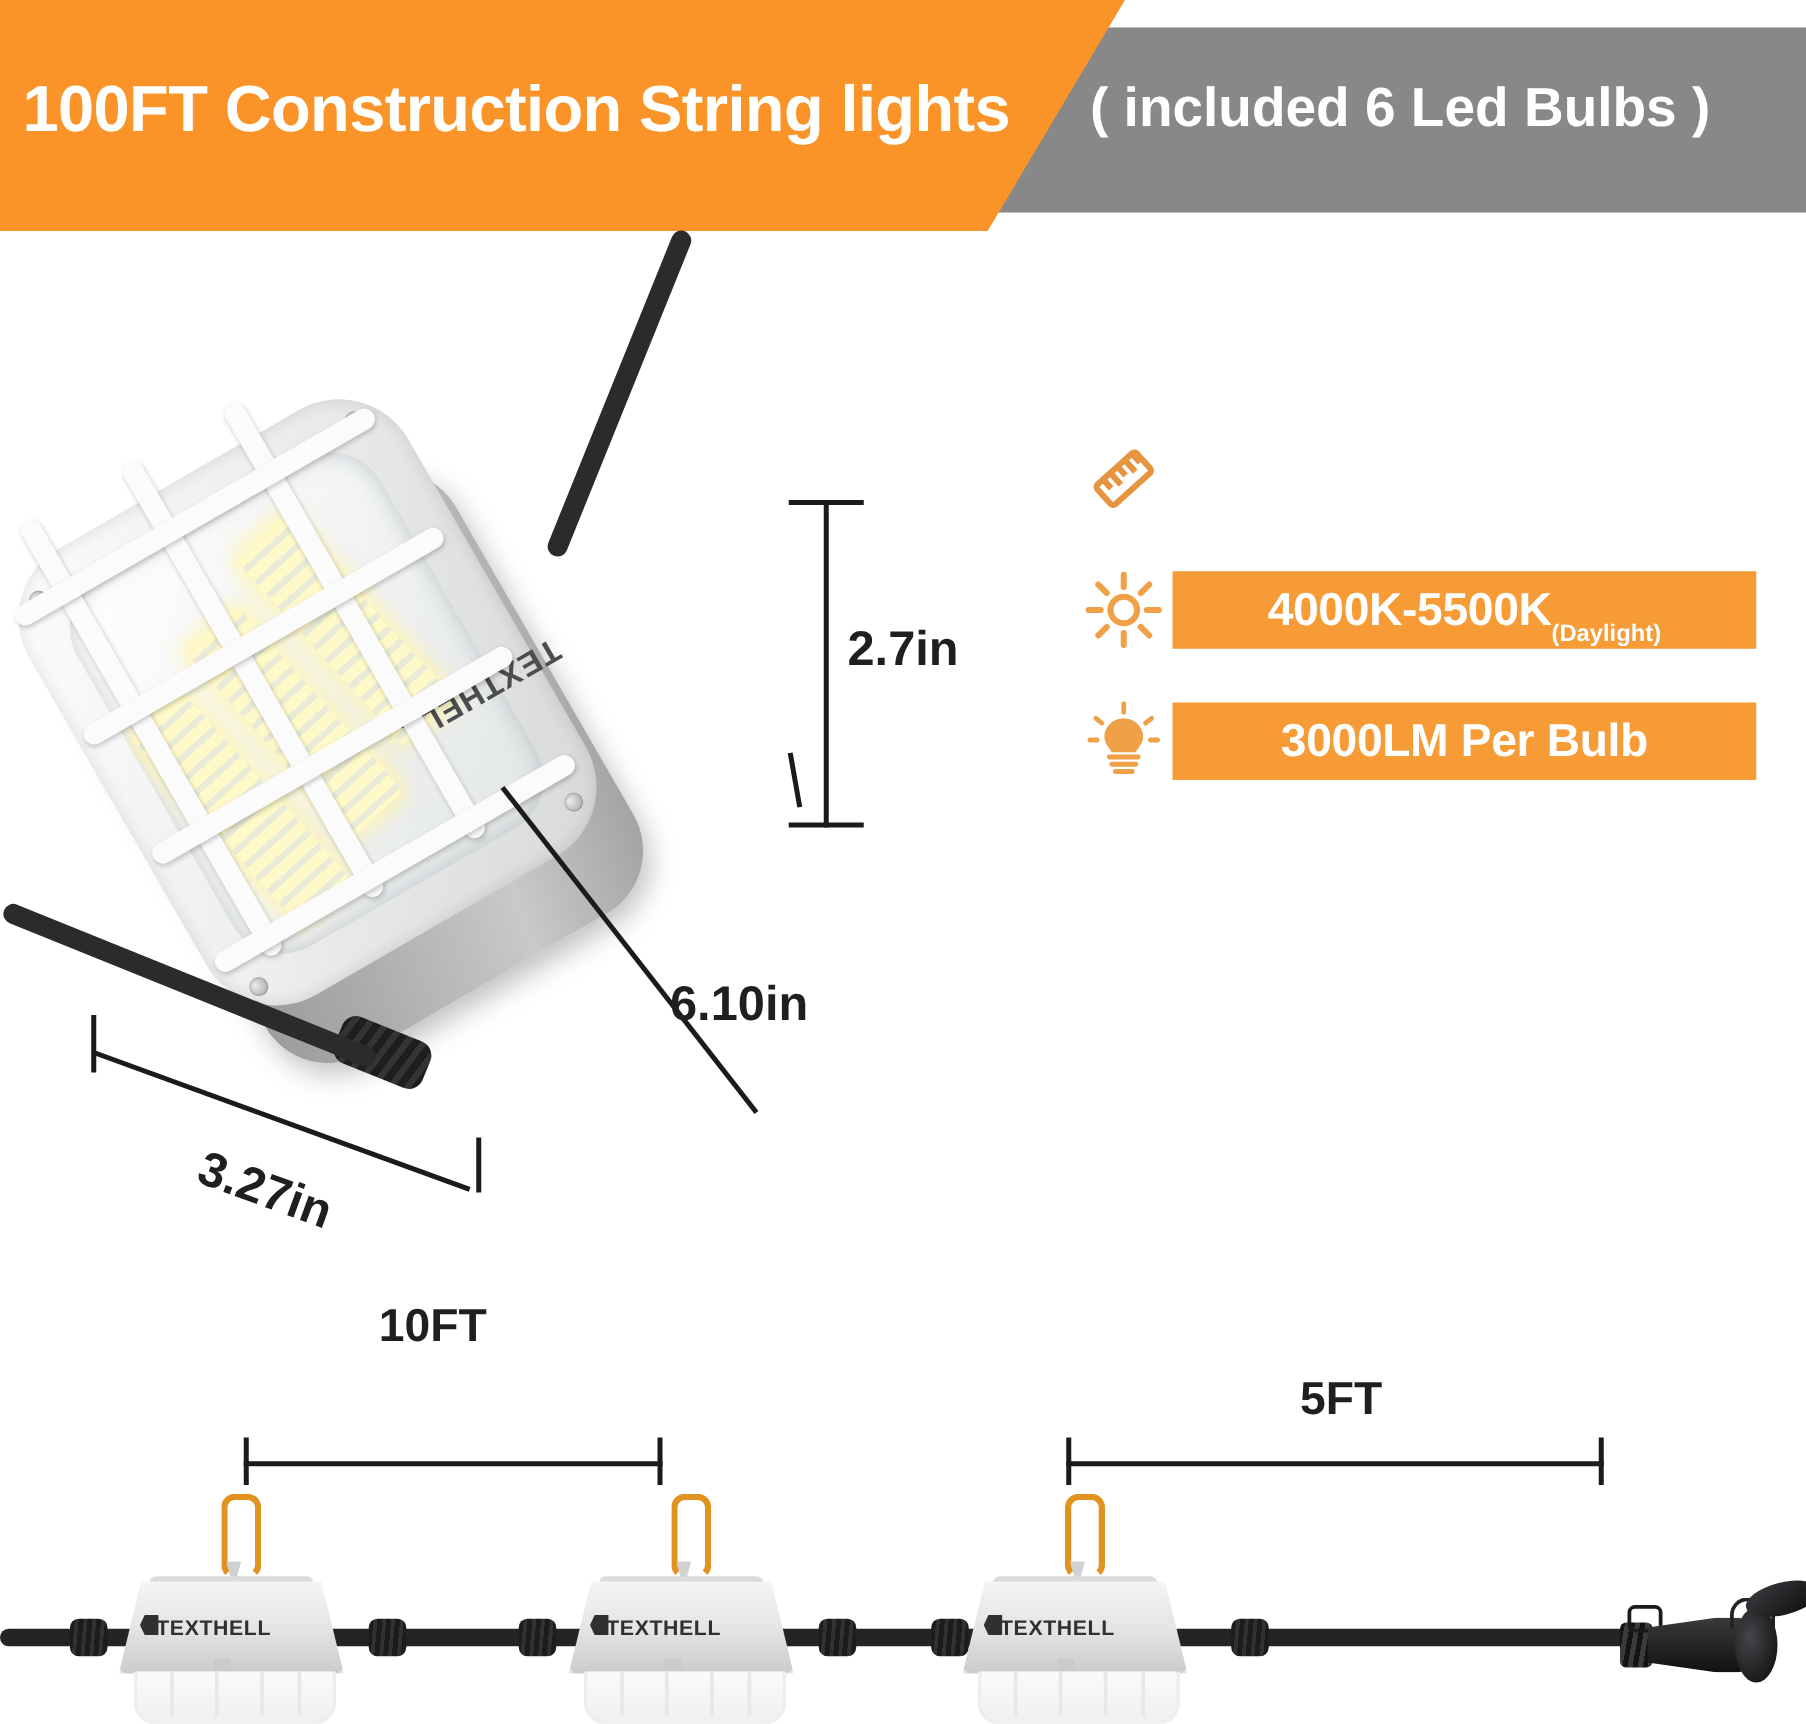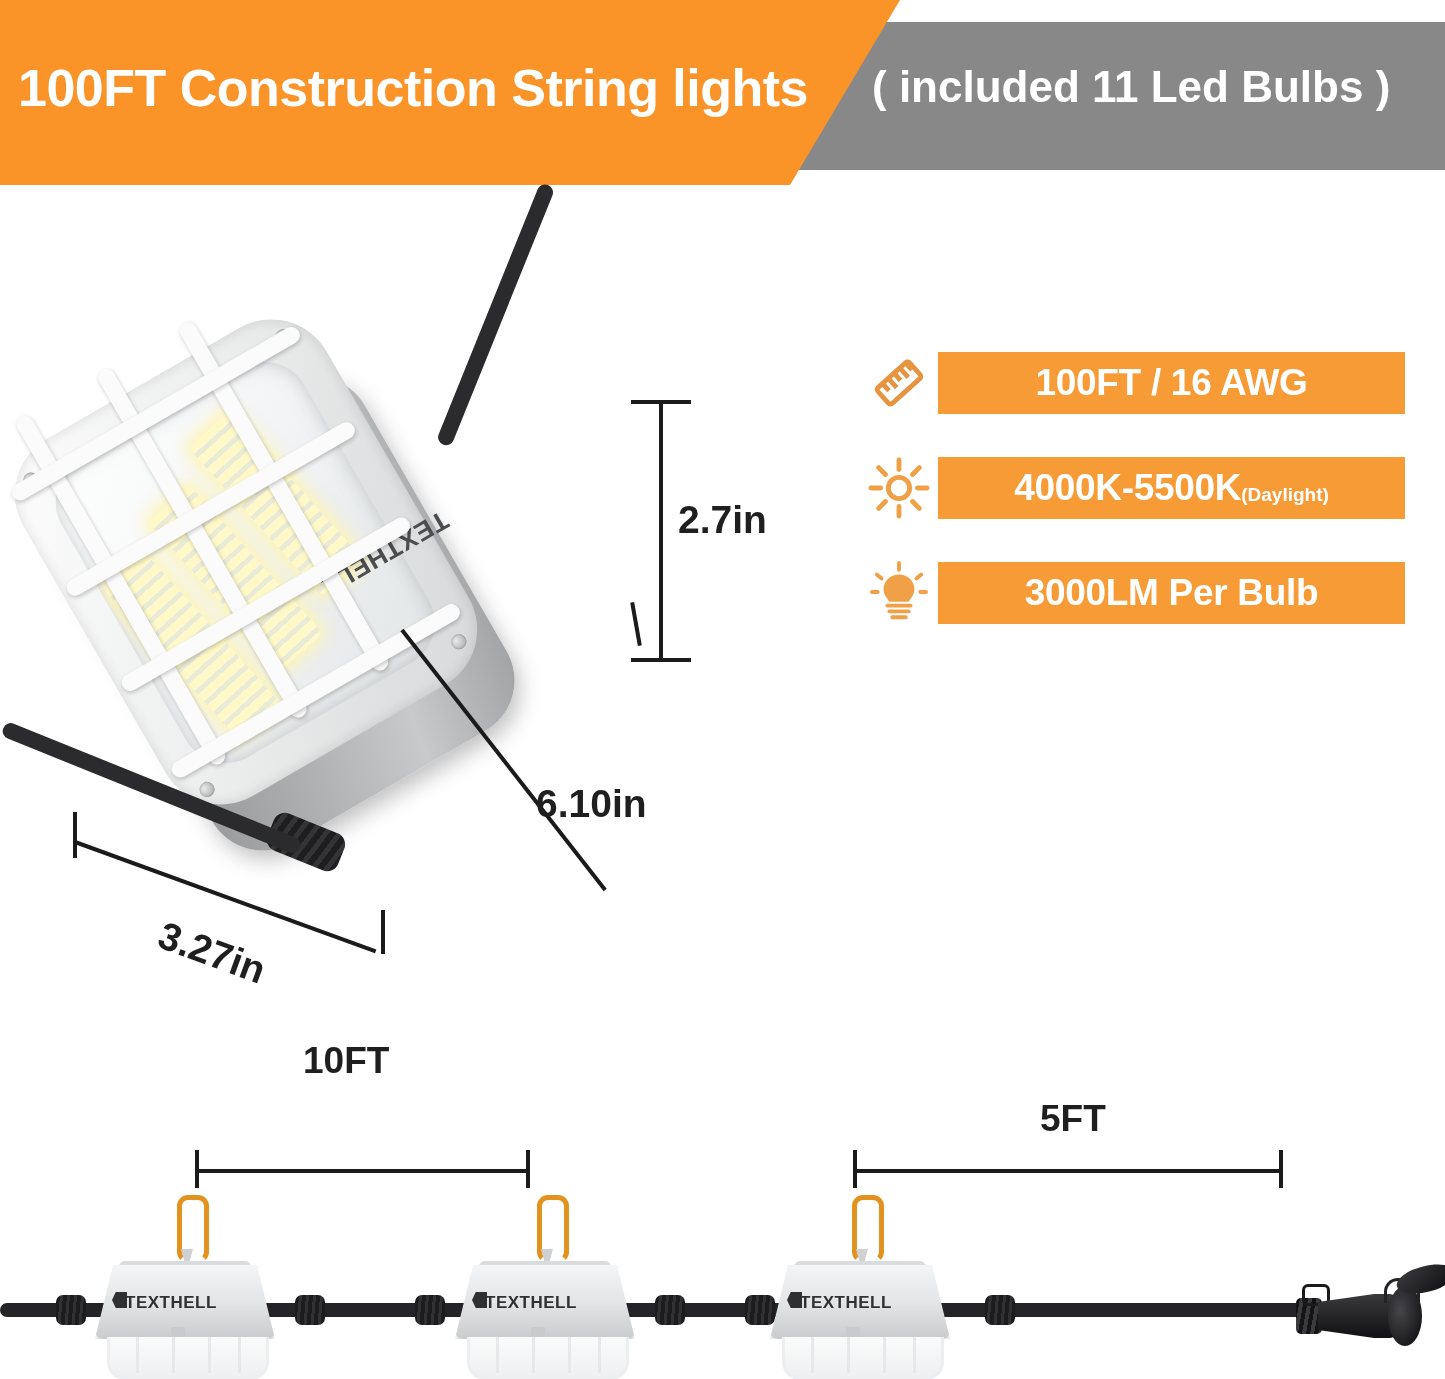--- a/index.html
+++ b/index.html
@@ -149,21 +149,21 @@
     flex: 1; height: 62px; background: #F79B36;
     display: flex; align-items: center; justify-content: center;
     padding: 0 10px; box-sizing: border-box;
   }
   .feature-text {
     color: #ffffff; font-size: 37px; font-weight: bold;
     white-space: nowrap; letter-spacing: -0.3px;
   }
   .feature-note {
     color: #ffffff; font-size: 19px; font-weight: bold;
-    align-self: flex-end; margin-bottom: 13px;
+    align-self: flex-end; 
   }
 
   .span-label {
     position: absolute; color: #1f1f1f;
     font-size: 37px; font-weight: bold; white-space: nowrap;
   }
   .span-bar { position: absolute; height: 4px; background: #1b1b1b; }
   .span-cap { position: absolute; width: 4px; height: 38px; background: #1b1b1b; }
 
   .wire {
@@ -259,21 +259,21 @@
 </style>
 </head>
 <body>
 
 <div class="root">
 
   <div class="banner">
     <div class="banner-gray"></div>
     <div class="banner-orange"></div>
     <div class="banner-title">100FT Construction String lights</div>
-    <div class="banner-sub">( included 11 Led Bulbs )</div>
+    <div class="banner-sub">( included 6 Led Bulbs )</div>
   </div>
 
   <div class="product-stage">
 
     <div class="cable-top"></div>
 
     <div class="lamp-wrap">
       <div class="lamp-side"></div>
       <div class="lamp-face">
         <div class="lamp-lens">
@@ -319,23 +319,20 @@
 
     <div class="feature-row">
       <div class="feature-icon">
         <svg width="62" height="62" viewBox="0 0 64 64">
           <g transform="rotate(-42 32 32)" fill="none" stroke="#E79440" stroke-width="5">
             <rect x="10" y="21" width="44" height="22" rx="3"></rect>
             <path d="M19 21v10M27 21v13M35 21v10M43 21v13M51 21v10"></path>
           </g>
         </svg>
       </div>
-      <div class="feature-tag">
-        <span class="feature-text">100FT / 16 AWG</span>
-      </div>
     </div>
 
 
 
     <div class="feature-row">
       <div class="feature-icon">
         <svg width="62" height="62" viewBox="0 0 64 64">
           <g fill="none" stroke="#F0A047" stroke-width="5" stroke-linecap="round">
             <circle cx="32" cy="32" r="11"></circle>
             <path d="M32 3v10M32 51v10M3 32h10M51 32h10M11 11l7 7M46 46l7 7M53 11l-7 7M18 46l-7 7"></path>

